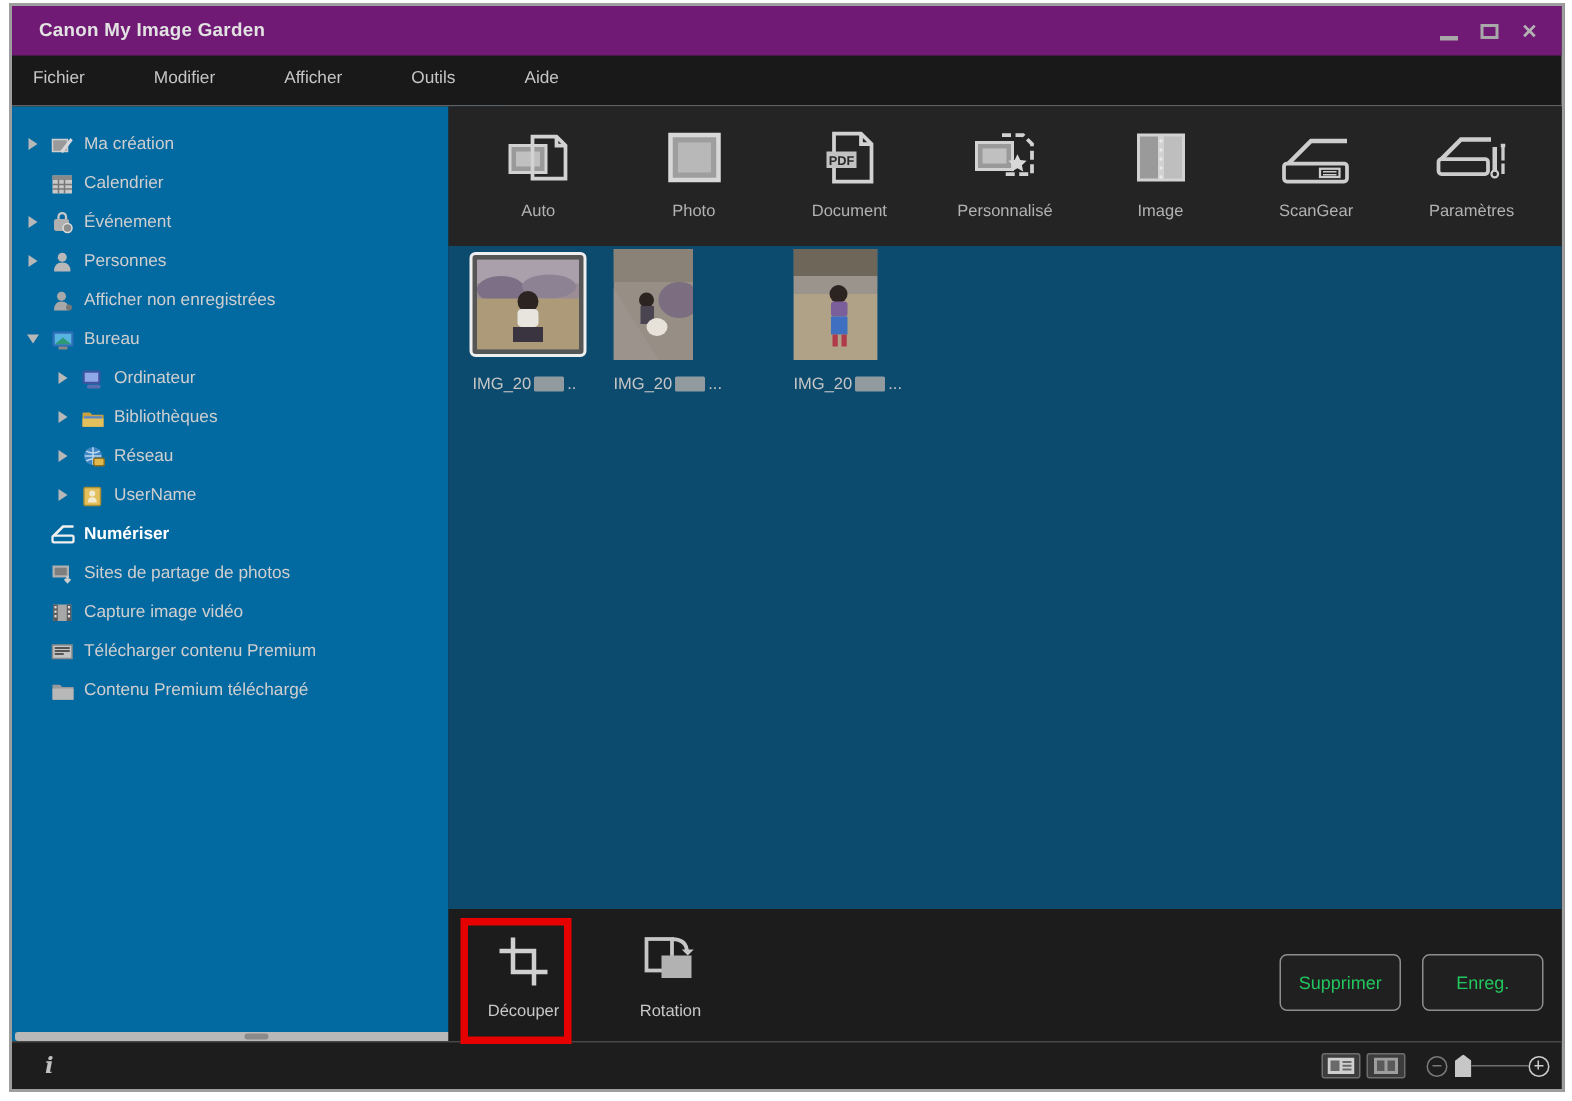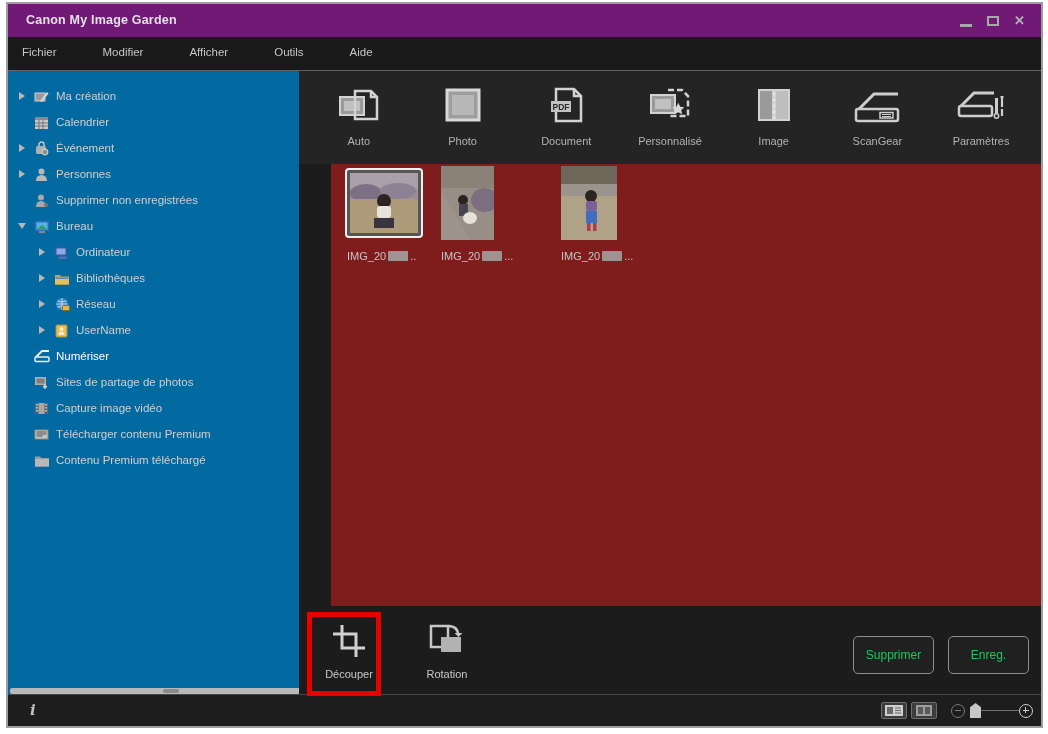--- a/index.html
+++ b/index.html
@@ -25,33 +25,33 @@
   .sidebar { position:absolute; left:0; top:67px; width:328px; bottom:32px;
              background:#0369a1; border-right:1px solid #585858; }
   .tree { padding-top:12px; }
   .trow { display:flex; align-items:center; height:26px; padding-left:8px; cursor:default; }
   .trow.lvl1 { padding-left:28px; }
   .arr { width:12px; display:inline-flex; justify-content:center; flex:0 0 12px; }
   .arr .tri-r { width:0; height:0; border-left:6px solid #b8b8b8; border-top:4px solid transparent; border-bottom:4px solid transparent; }
   .arr .tri-d { width:0; height:0; border-top:6px solid #b8b8b8; border-left:4px solid transparent; border-right:4px solid transparent; }
   .ticon { width:17px; height:16px; margin:0 6px 0 5px; flex:0 0 17px; display:inline-flex; align-items:center; justify-content:center; }
   .tlabel { color:#cfcfcf; font-size:11.5px; white-space:nowrap; }
-  .trow.sel .tlabel { color:#ffffff; font-weight:normal;text-align:center; }
+  .trow.sel .tlabel { color:#ffffff; font-weight:bold;text-align:center; }
   .side-scroll { position:absolute; left:2px; right:4px; bottom:0; height:6px; background:#b8b8b8; border-radius:2px; }
   .side-scroll .thumbmark { position:absolute; left:50%; top:1px; width:16px; height:4px; margin-left:-8px; background:#8a8a8a; border-radius:2px; }
 
   
   .main { position:absolute; left:291px; top:67px; right:0; bottom:32px; background:#1c1c1c; }
   .toolbar { position:absolute; left:0; top:0; right:0; height:93px; background:#242424;
              display:flex; justify-content:space-around; align-items:flex-start; padding:10px 8px 0 8px; }
   .tb-item { width:96px; text-align:center; }
   .tb-icon { height:50px; display:flex; align-items:center; justify-content:center; }
   .tb-label { margin-top:4px; font-size:11px; color:#b2b2b2; }
 
-  .thumbs { position:absolute; left:0; top:93px; right:0; bottom:88px; background:#7f1d1d;margin-left:32px; }
+  .thumbs { position:absolute; left:0; top:93px; right:0; bottom:88px; background:#0c4a6e; }
   .thumb { position:absolute; cursor:pointer; }
   .thumb.selected { border:2px solid #efefef; border-radius:4px; padding:3px; background:#565656; }
   .photo { display:block; }
   .tlab { position:absolute; top:86px; font-size:11px; color:#c6c6c6; white-space:nowrap; display:flex; align-items:center; }
   .redact { display:inline-block; width:20px; height:10px; background:#a8a8a8; opacity:.85; margin:0 2px; border-radius:1px; }
 
   .actionbar { position:absolute; left:0; right:0; bottom:0; height:88px; background:#1c1c1c; }
   .act-btn { position:absolute; top:8px; width:64px; text-align:center; cursor:pointer; }
   .act-icon { height:44px; display:flex; align-items:flex-end; justify-content:center; }
   .act-label { margin-top:10px; font-size:11px; color:#c8c8c8; }
@@ -160,21 +160,21 @@
 
     <div class="trow">
       <span class="arr"></span>
       <span class="ticon">
         <svg width="15" height="15" viewBox="0 0 15 15">
                 <circle cx="7" cy="4.5" r="3" fill="#a8a8a8"></circle>
                 <path d="M2 14 q0-6 5-6 q5 0 5 6 Z" fill="#a8a8a8"></path>
                 <circle cx="12" cy="12" r="2" fill="#777"></circle>
               </svg>
       </span>
-      <span class="tlabel">Supprimer non enregistrées</span>
+      <span class="tlabel">Afficher non enregistrées</span>
     </div>
 
     <div class="trow">
       <span class="arr">
               <span class="tri-d"></span>
             </span>
       <span class="ticon">
         <svg width="16" height="15" viewBox="0 0 16 15">
                 <rect x="1" y="2" width="14" height="10" rx="1" fill="#2f6fb8"></rect>
                 <rect x="2.5" y="3.5" width="11" height="7" fill="#57b4e0"></rect>

